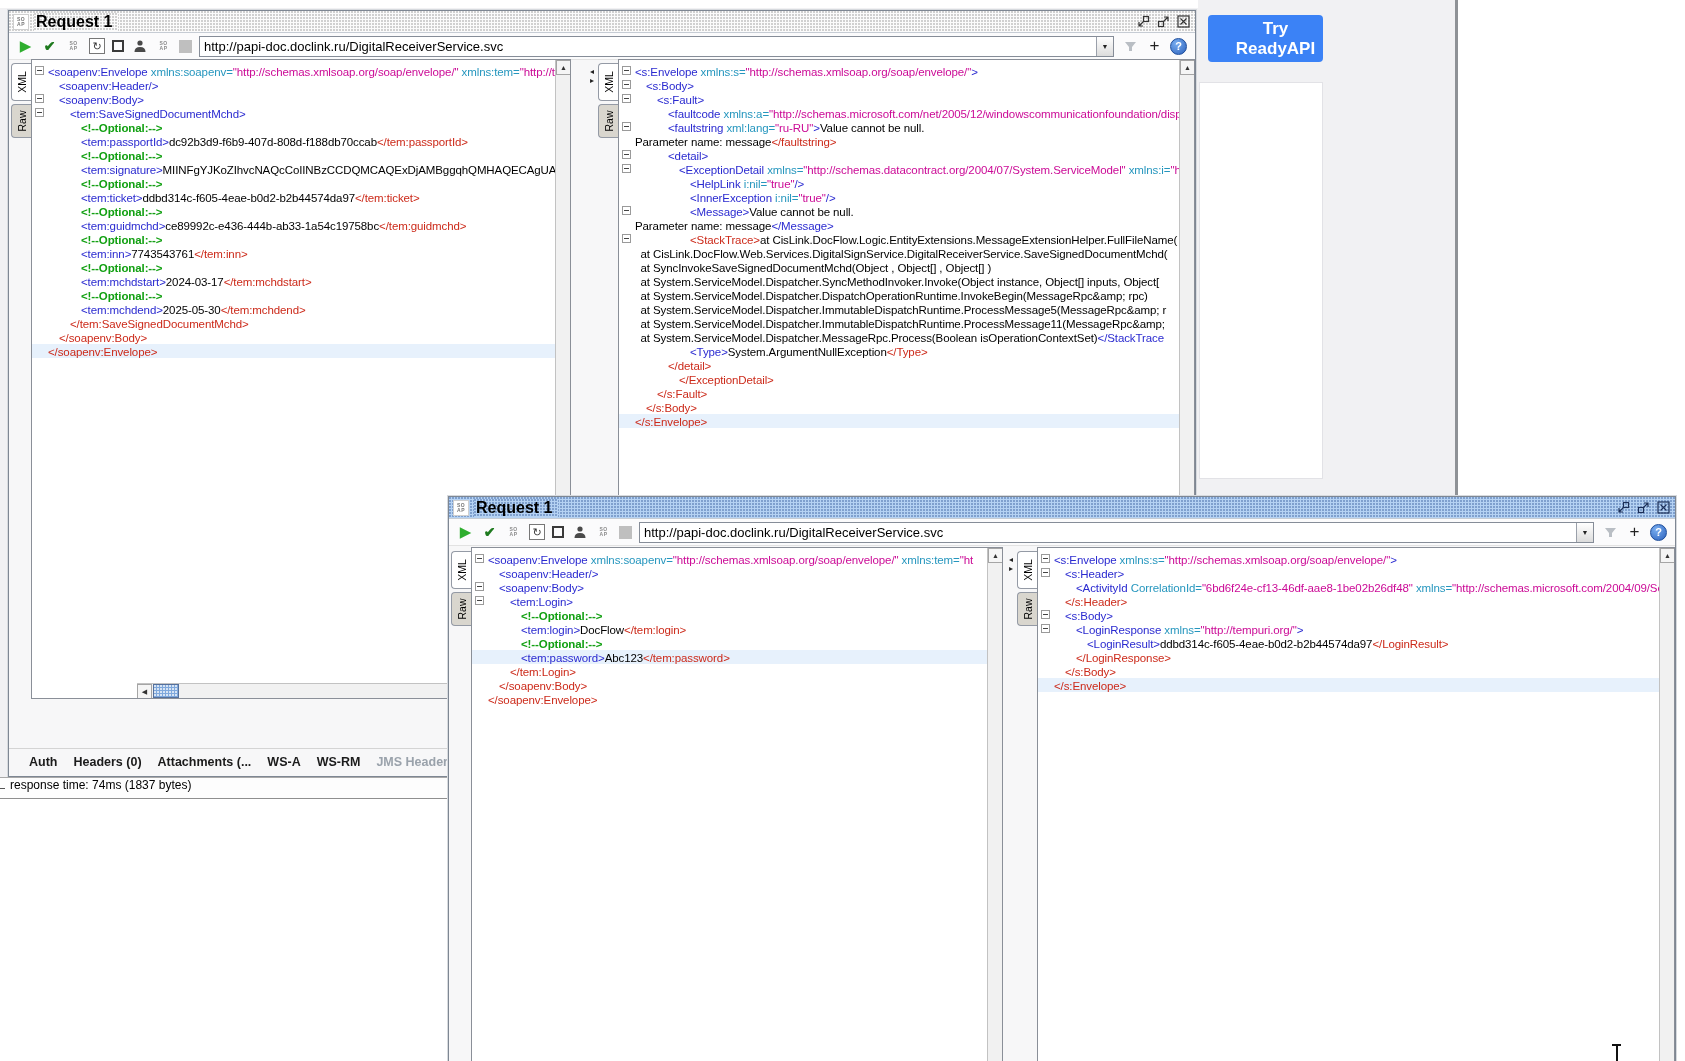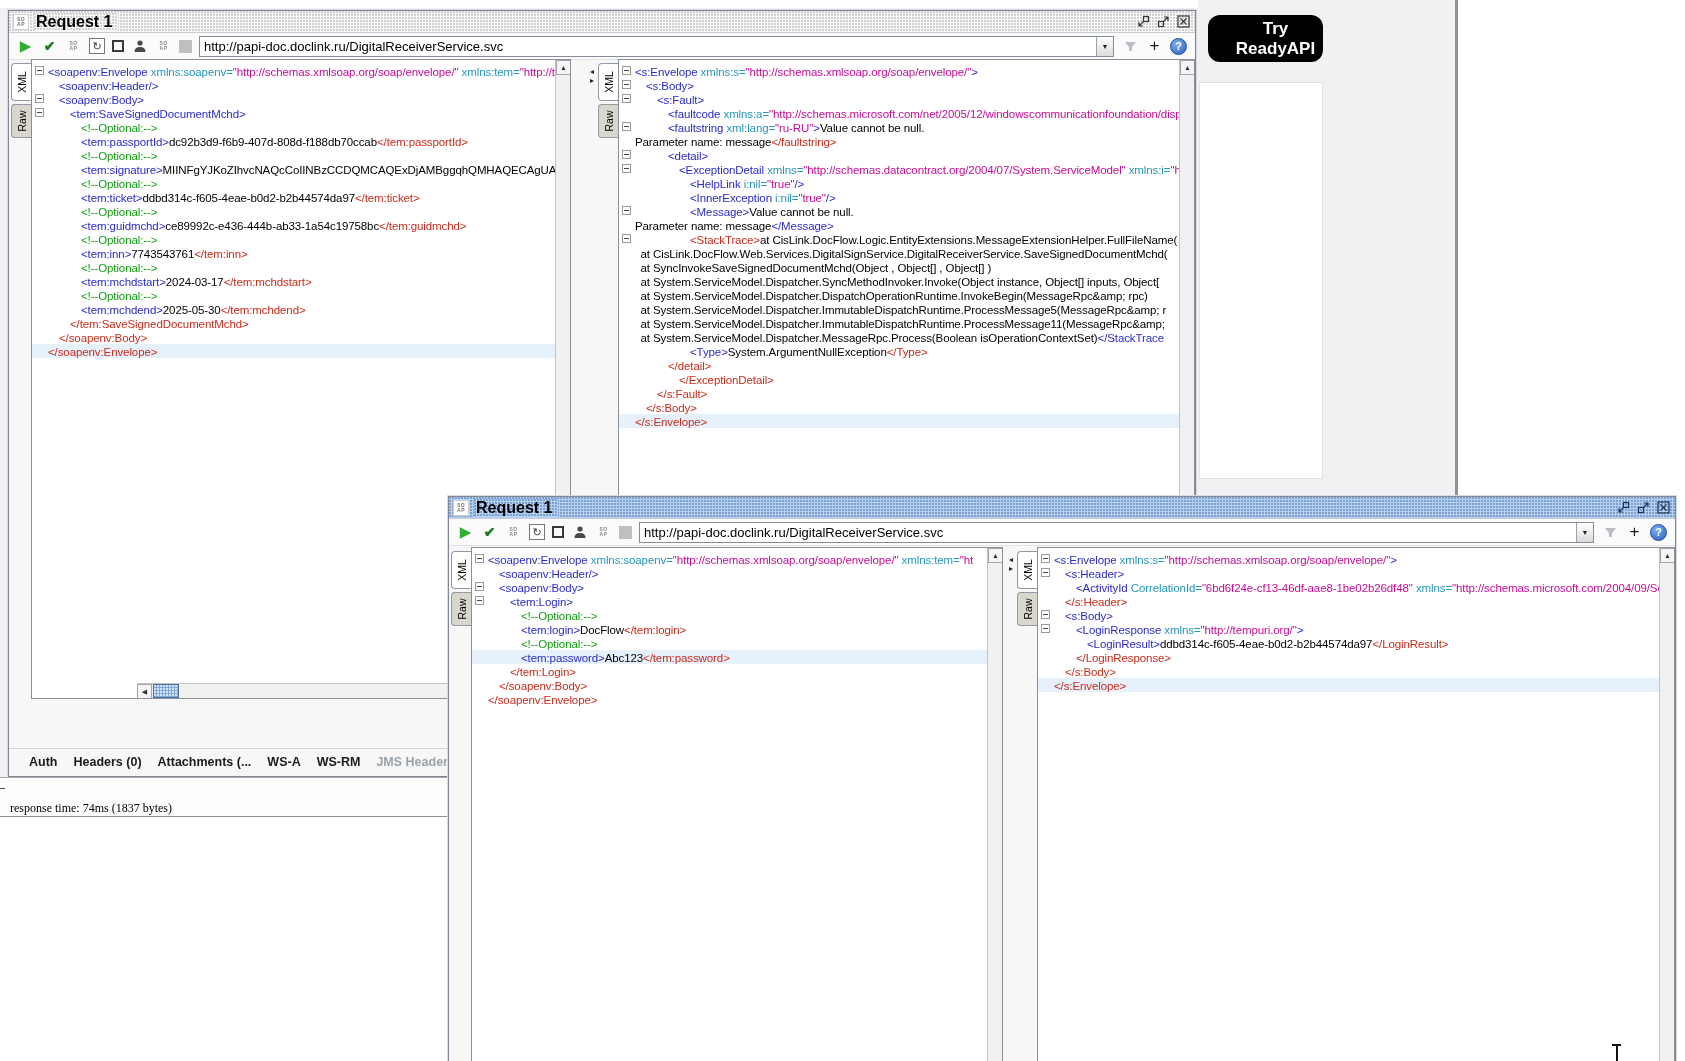--- a/index.html
+++ b/index.html
@@ -4,22 +4,22 @@
 <style>
   * { margin:0; padding:0; box-sizing:border-box; }
   body { font-family:"Liberation Sans", sans-serif; background:#fff; }
   #screen { position:relative; width:1685px; height:1061px; background:#fff; overflow:hidden; }
 
   .bgrect { position:absolute; background:#f1f1f3; }
   #app-right-border { position:absolute; background:#8f9296; }
   #side-white-panel { position:absolute; background:#fff; border:1px solid #e2e2e6; }
 
   #try-readyapi { position:absolute; left:1208px; top:15px; width:115px; height:47px;
-    background:#000000; color:#fff; font-weight:bold; font-size:17px; border:none;
-    border-radius:12px; display:flex; align-items:center; justify-content:center; cursor:pointer; z-index:5;padding-left:20px; }
+    background:#3b82f6; color:#fff; font-weight:bold; font-size:17px; border:none;
+    border-radius:4px; display:flex; align-items:center; justify-content:center; cursor:pointer; z-index:5;padding-left:20px; }
 
   
   .win { position:absolute; background:#f7f7f8; border:1px solid #7e8793; box-shadow:0 0 0 1px #d7dade; }
   .tbar { position:absolute; left:0; top:0; right:0; height:22px; display:flex; align-items:center;
     padding:0 4px; border-bottom:1px solid #c6ccd4; }
   .tbar.inactive { background-color:#fbfbfb;
     background-image:radial-gradient(circle at 1px 1px, rgba(110,110,110,.30) 0.8px, transparent 1px);
     background-size:3px 3px; }
   .tbar.active { background-color:#b5d2f3;
     background-image:radial-gradient(circle at 1px 1px, rgba(45,85,150,.40) 0.8px, transparent 1px);
@@ -64,43 +64,43 @@
   .vtab.raw { background:#d9d6ce; height:34px; margin-top:3px; }
   .vtab span { transform:rotate(-90deg); font-size:10.5px; color:#000; white-space:nowrap; }
 
   .ebox { position:absolute; top:0; bottom:0; background:#fff; border:1px solid #8a8f98; overflow:hidden; }
   .code { position:absolute; left:0; top:0; right:15px; bottom:0; overflow:hidden; padding-top:4px; }
   .code.hasjsb { bottom:15px; }
   .xrow { position:relative; height:14px; line-height:14px; white-space:nowrap; }
   .xrow.hl { background:#e7f1fc; }
   .xtext { display:inline-block; font-size:11.5px; letter-spacing:-0.1px; }
   .sy-t { color:#2a2ad0; } .sy-c { color:#cc2a1a; } .sy-a { color:#2596be; }
-  .sy-v { color:#cb0a96; } .sy-m { color:#12a012; } .sy-x { color:#000;margin-top:24px; }
+  .sy-v { color:#cb0a96; } .sy-m { color:#12a012;font-weight:bold; } .sy-x { color:#000;margin-top:24px; }
   .fbox { position:absolute; left:3px; top:2px; width:9px; height:9px; border:1px solid #9a9a9a; background:#fff; cursor:pointer; }
   .fbox::after { content:""; position:absolute; left:1px; top:3px; width:5px; height:1px; background:#444; }
 
   .vsb { position:absolute; right:0; top:0; bottom:0; width:15px; background:#f1f1f1; border-left:1px solid #c2c2c2; }
   .sbtn { position:absolute; left:0; top:0; width:15px; height:15px; background:#f5f5f5; border:1px solid #a5a5a5;
     display:flex; align-items:center; justify-content:center; font-size:7px; color:#333; cursor:pointer; }
   .hsb { position:absolute; bottom:0; height:15px; background:#f1f1f1; border-top:1px solid #c2c2c2; }
   .hsb .sbtn { position:absolute; left:0; top:0; }
   .hthumb { position:absolute; left:16px; top:0; width:26px; height:14px; background:#7fa8dc;
     border:1px solid #55709c; background-image:radial-gradient(circle at 1px 1px, rgba(255,255,255,.7) 0.7px, transparent 1px);
     background-size:3px 3px; cursor:grab; }
   .vsplit { position:absolute; top:0; bottom:0; width:12px; display:flex; flex-direction:column;
     align-items:center; padding-top:8px; cursor:col-resize; }
   .vsplit span { font-size:8px; line-height:9px; color:#222; }
 
   
   .btabs { position:absolute; left:0; right:0; height:26px; display:flex; align-items:center;
     gap:16px; padding-left:20px; border-top:1px solid #d4d4d4; background:#f7f7f8; overflow:hidden; }
   .btab { font-size:12.5px; font-weight:bold; color:#1b1b1b; white-space:nowrap; cursor:pointer; }
   .btab.off { color:#9aa2ab; cursor:default; }
-  #app-statusbar { position:absolute; left:0; top:777px; width:447px; height:40px; background:#fdfdfd;
-    border-top:1px solid #a9a9a9; border-bottom:1px solid #8f8f8f; display:flex; align-items:flex-end; z-index:11;font-family:Liberation Serif, serif; }
+  #app-statusbar { position:absolute; left:0; top:777px; width:447px; height:22px; background:#fdfdfd;
+    border-top:1px solid #a9a9a9; border-bottom:1px solid #8f8f8f; display:flex; align-items:flex-start; z-index:11; }
   #app-statusbar .stext { font-size:12px; color:#000; padding-left:10px; }
   #status-tick { position:absolute; left:0px; top:10px; width:5px; height:1px; background:#555; }
 
   #caret-t { position:absolute; left:1612px; top:1044px; z-index:30; }
   #caret-t .h { position:absolute; left:0; top:0; width:9px; height:2px; background:#111; }
   #caret-t .v { position:absolute; left:4px; top:0; width:2px; height:17px; background:#111; }
 
   #win1 { left:8px; top:10px; width:1188px; height:767px; z-index:10; }
   #win2 { left:448px; top:496px; width:1228px; height:575px; z-index:20; }
 </style>

